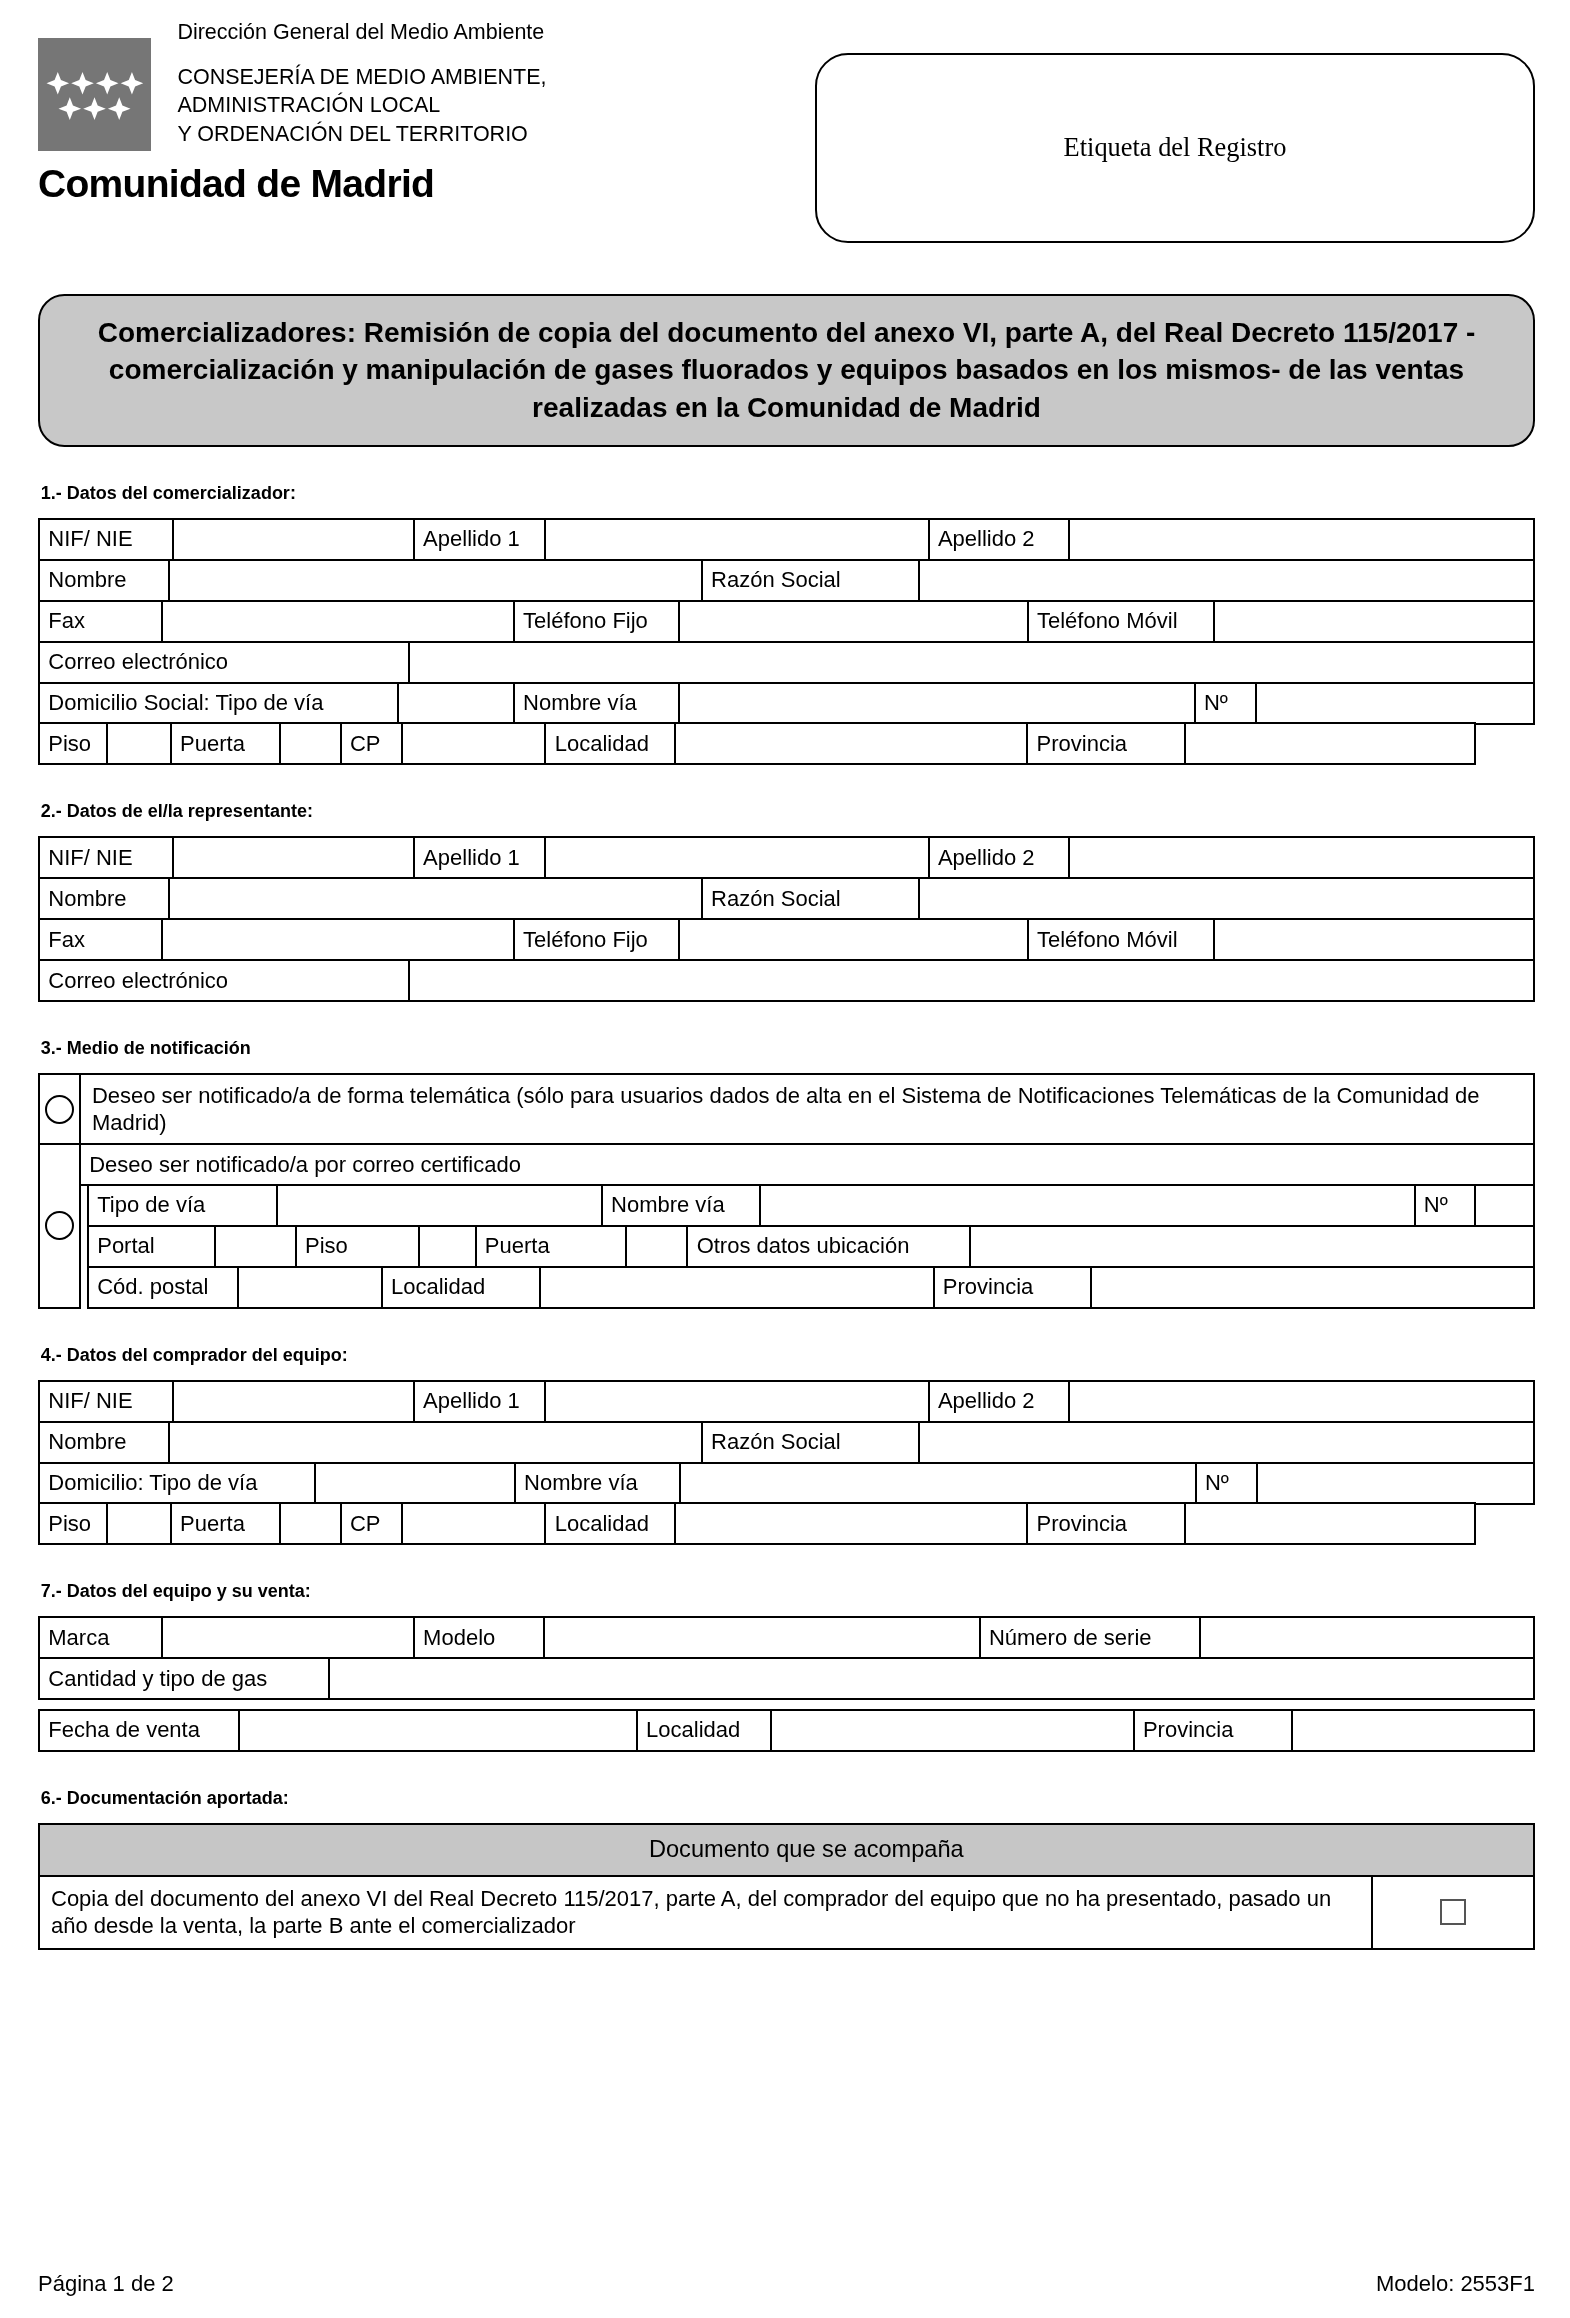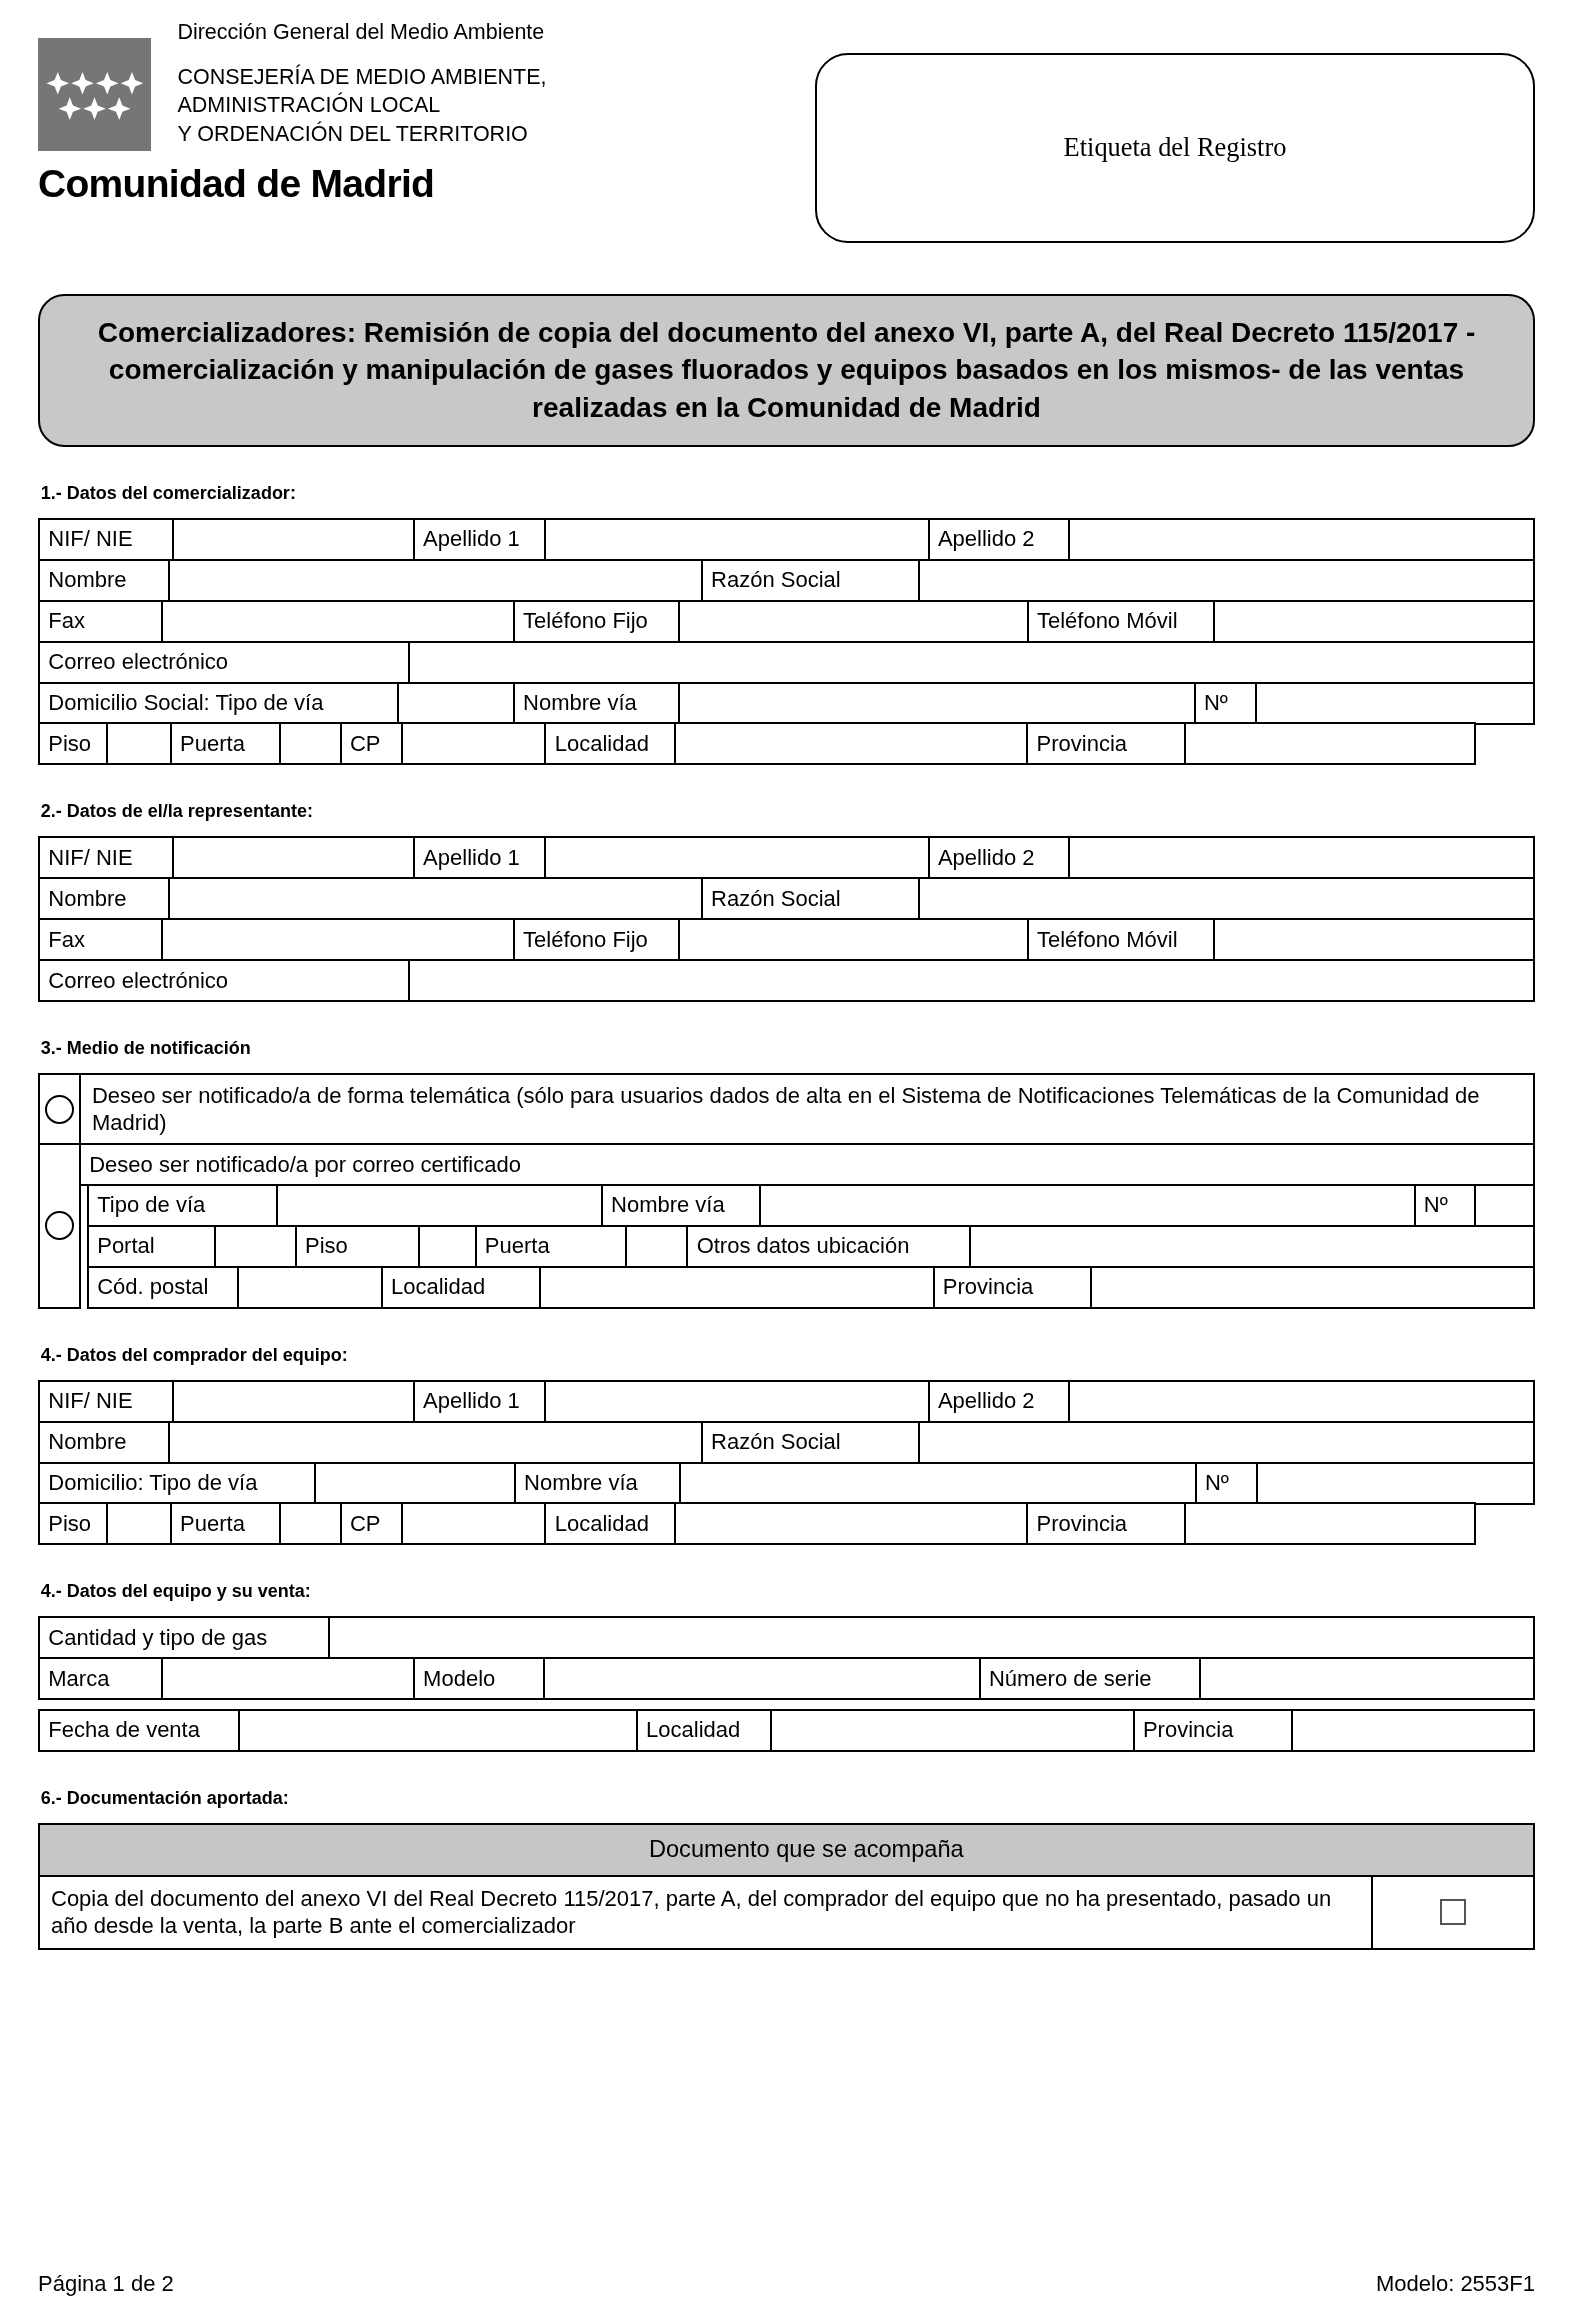--- a/index.html
+++ b/index.html
@@ -260,34 +260,34 @@
       <div class="c i" style="width:63px"></div>
       <div class="c" style="width:63px">CP</div>
       <div class="c i" style="width:146px"></div>
       <div class="c" style="width:132px">Localidad</div>
       <div class="c i" style="width:354px"></div>
       <div class="c" style="width:160px">Provincia</div>
       <div class="c i" style="width:292px"></div>
     </div>
   </div>
 
-  <div class="sec-h">4.- Datos del equipo y su venta:</div>
-  <div class="tbl">
-    <div class="row">
-      <div class="c" style="width:292px">Cantidad y tipo de gas</div>
-      <div class="c i fx"></div>
-    </div>
+  <div class="sec-h">7.- Datos del equipo y su venta:</div>
+  <div class="tbl">
     <div class="row">
       <div class="c" style="width:125px">Marca</div>
       <div class="c i" style="width:254px"></div>
       <div class="c" style="width:132px">Modelo</div>
       <div class="c i" style="width:438px"></div>
       <div class="c" style="width:222px">Número de serie</div>
       <div class="c i fx"></div>
     </div>
+    <div class="row">
+      <div class="c" style="width:292px">Cantidad y tipo de gas</div>
+      <div class="c i fx"></div>
+    </div>
     <div class="gap"></div>
     <div class="row">
       <div class="c" style="width:202px">Fecha  de venta</div>
       <div class="c i" style="width:400px"></div>
       <div class="c" style="width:136px">Localidad</div>
       <div class="c i" style="width:365px"></div>
       <div class="c" style="width:160px">Provincia</div>
       <div class="c i fx"></div>
     </div>
   </div>

